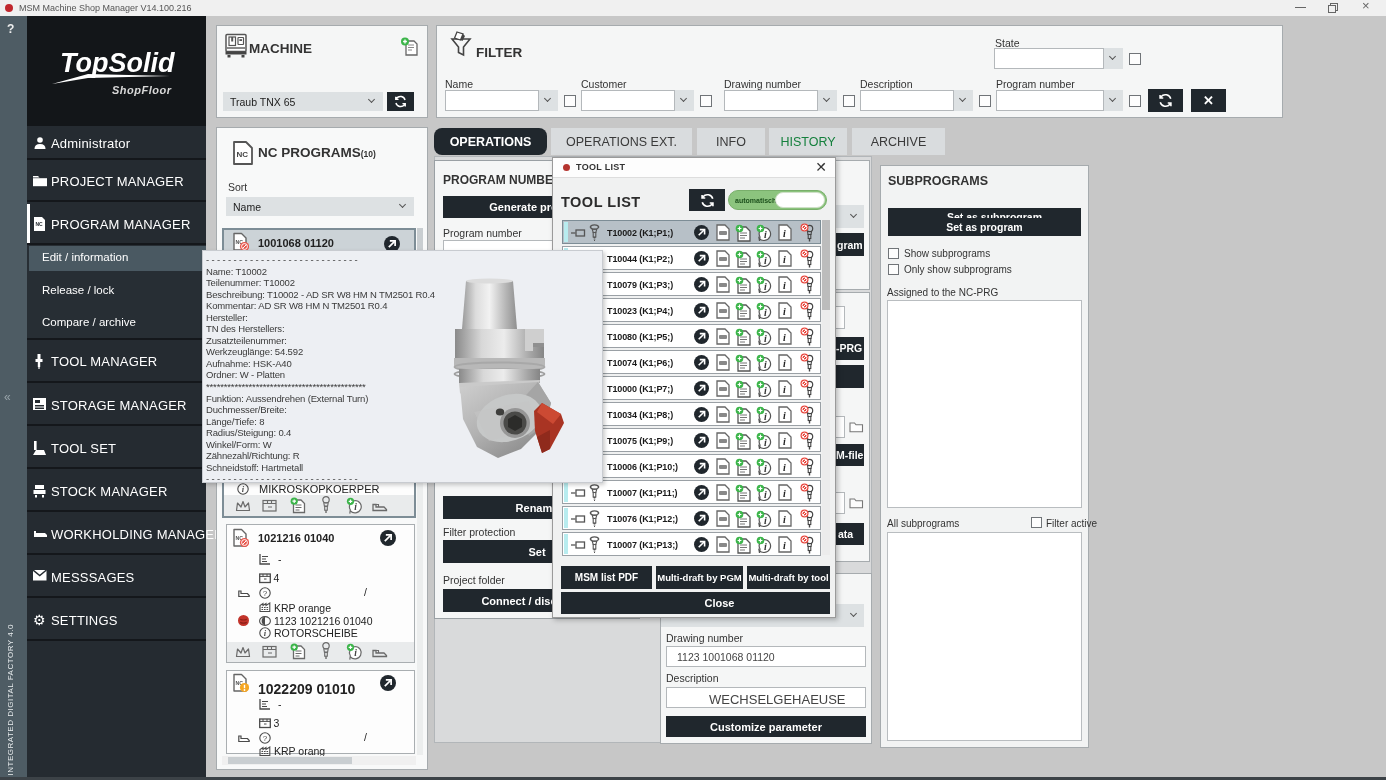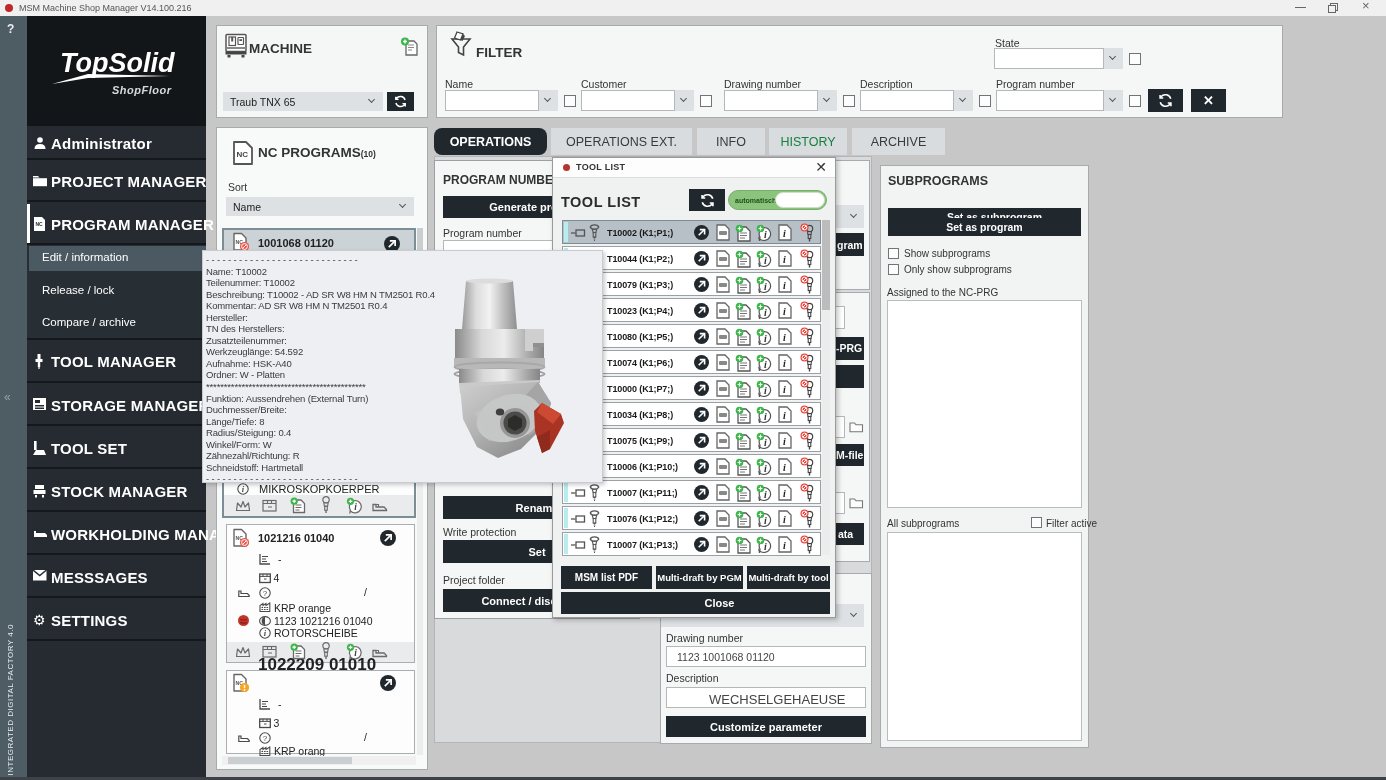--- a/index.html
+++ b/index.html
@@ -35,21 +35,21 @@
 <div class="abs" style="left:27px;top:16px;width:179px;height:110px;background:#131619;"></div>
 
 <div class="abs" style="left:60px;top:48px;width:130px;height:30px;color:#fff;font-style:italic;font-weight:bold;font-size:27px;font-family:'Liberation Sans',sans-serif;">TopSolid</div>
 <svg class="abs" style="left:50px;top:70px;" width="130" height="16" viewBox="0 0 130 16">
  <path d="M2 14 L38 4 L120 6 L38 8 Z" fill="#fff"></path>
 </svg>
 <div class="abs" style="left:112px;top:84px;color:#d8d8d8;font-style:italic;font-weight:bold;font-size:11px;letter-spacing:0.5px;">ShopFloor</div>
 
 <style>
 .mi { position:absolute; left:27px; width:179px; background:#252b31; border-bottom:2px solid #14171b; color:#fff; }
-.mi .t { position:absolute; left:24px; top:50%; transform:translateY(-50%); font-size:15px; font-weight:bold; letter-spacing:0.2px; white-space:nowrap; }
+.mi .t { position:absolute; left:24px; top:50%; transform:translateY(-50%); font-size:13px; font-weight:normal; letter-spacing:0.2px; white-space:nowrap; }
 .mi .ic { position:absolute; left:6px; top:50%; transform:translateY(-50%); width:14px; height:14px; }
 .smi { position:absolute; left:29px; width:177px; color:#fff; font-size:11.5px; }
 </style>
 <div class="mi" style="top:127px;height:33px;">
     <span class="ic">
       <svg width="14" height="14" viewBox="0 0 14 14">
         <circle cx="7" cy="4" r="2.8" fill="#fff"></circle>
         <path d="M1.5 13 Q1.5 8 7 8 Q12.5 8 12.5 13 Z" fill="#fff"></path>
       </svg>
     </span>
@@ -230,21 +230,21 @@
 <div class="abs" style="left:852px;top:128px;width:93px;height:27px;background:#d9dcde;color:#3a3a3a;font-size:12.5px;display:flex;align-items:center;justify-content:center;">ARCHIVE</div>
 
 <div class="abs" style="left:434px;top:156px;width:438px;height:587px;background:#d9dadb;border:1px solid #b2b6b9;"></div>
 
 <div class="panel" style="left:434px;top:160px;width:206px;height:459px;border-color:#9aa0a4;"></div>
 <div class="abs" style="left:443px;top:173px;font-size:12px;font-weight:bold;color:#333;">PROGRAM NUMBER</div>
 <div class="darkbtn" style="left:443px;top:196px;width:188px;height:22px;font-size:11px;">Generate program</div>
 <div class="lbl" style="left:443px;top:227px;">Program number</div>
 <div class="inp" style="left:443px;top:240px;width:188px;height:22px;"></div>
 <div class="darkbtn" style="left:443px;top:496px;width:188px;height:23px;font-size:11px;">Rename</div>
-<div class="lbl" style="left:443px;top:526px;">Write protection</div>
+<div class="lbl" style="left:443px;top:526px;">Filter protection</div>
 <div class="darkbtn" style="left:443px;top:540px;width:188px;height:23px;font-size:11px;">Set</div>
 <div class="lbl" style="left:443px;top:574px;">Project folder</div>
 <div class="darkbtn" style="left:443px;top:589px;width:188px;height:23px;font-size:11px;">Connect / disconnect</div>
 
 <div class="panel" style="left:648px;top:160px;width:222px;height:130px;"></div>
 <div class="dd" style="left:660px;top:205px;width:185px;height:23px;"></div>
 <div class="dd" style="left:845px;top:205px;width:19px;height:23px;">
     <span class="chev" style="left:6px;top:7px;"></span>
   </div>
 <div class="darkbtn" style="left:660px;top:233px;width:204px;height:23px;font-size:11px;">program</div>
@@ -306,21 +306,21 @@
 <div class="abs" style="left:258px;top:532px;font-size:11px;font-weight:bold;color:#222;">1021216 01040</div>
 <div class="abs" style="left:278px;top:553px;font-size:10.5px;">-</div>
 <div class="abs" style="left:273.5px;top:572px;font-size:10.5px;">4</div>
 <div class="abs" style="left:364px;top:586px;font-size:10.5px;">/</div>
 <div class="abs" style="left:274px;top:602px;font-size:10.5px;">KRP orange</div>
 <div class="abs" style="left:274px;top:615px;font-size:10.5px;">1123 1021216 01040</div>
 <div class="abs" style="left:274px;top:627px;font-size:10.5px;">ROTORSCHEIBE</div>
 <div class="abs" style="left:227px;top:642px;width:187px;height:20px;background:#e9ebec;"></div>
 
 <div class="abs" style="left:226px;top:670px;width:189px;height:84px;background:#fdfdfd;border:1px solid #a9aeb1;"></div>
-<div class="abs" style="left:258px;top:655px;font-size:17px;font-weight:bold;color:#222;">1022209 01010</div>
+<div class="abs" style="left:258px;top:681px;font-size:14px;font-weight:bold;color:#222;">1022209 01010</div>
 <div class="abs" style="left:278px;top:698px;font-size:10.5px;">-</div>
 <div class="abs" style="left:273.5px;top:717px;font-size:10.5px;">3</div>
 <div class="abs" style="left:364px;top:731px;font-size:10.5px;">/</div>
 <div class="abs" style="left:274px;top:745px;font-size:10.5px;">KRP orang</div>
 <svg class="abs" style="left:233px;top:232px;" width="16" height="20" viewBox="0 0 16 20">
     <path d="M1 1.5 H8.5 L13 6 V18 H1 Z" fill="#fff" stroke="#666" stroke-width="1.4" stroke-linejoin="round"></path>
     <text x="2.6" y="11.5" font-size="5.2" font-weight="bold" fill="#555" font-family="Liberation Sans">NC</text>
     <circle cx="11.5" cy="14.5" r="4.6" fill="#e8564c"></circle>
     <circle cx="11.5" cy="14.5" r="2.9" fill="none" stroke="#fff" stroke-width="1"></circle>
     <path d="M9.6 16.4 L13.4 12.6" stroke="#fff" stroke-width="1"></path>

